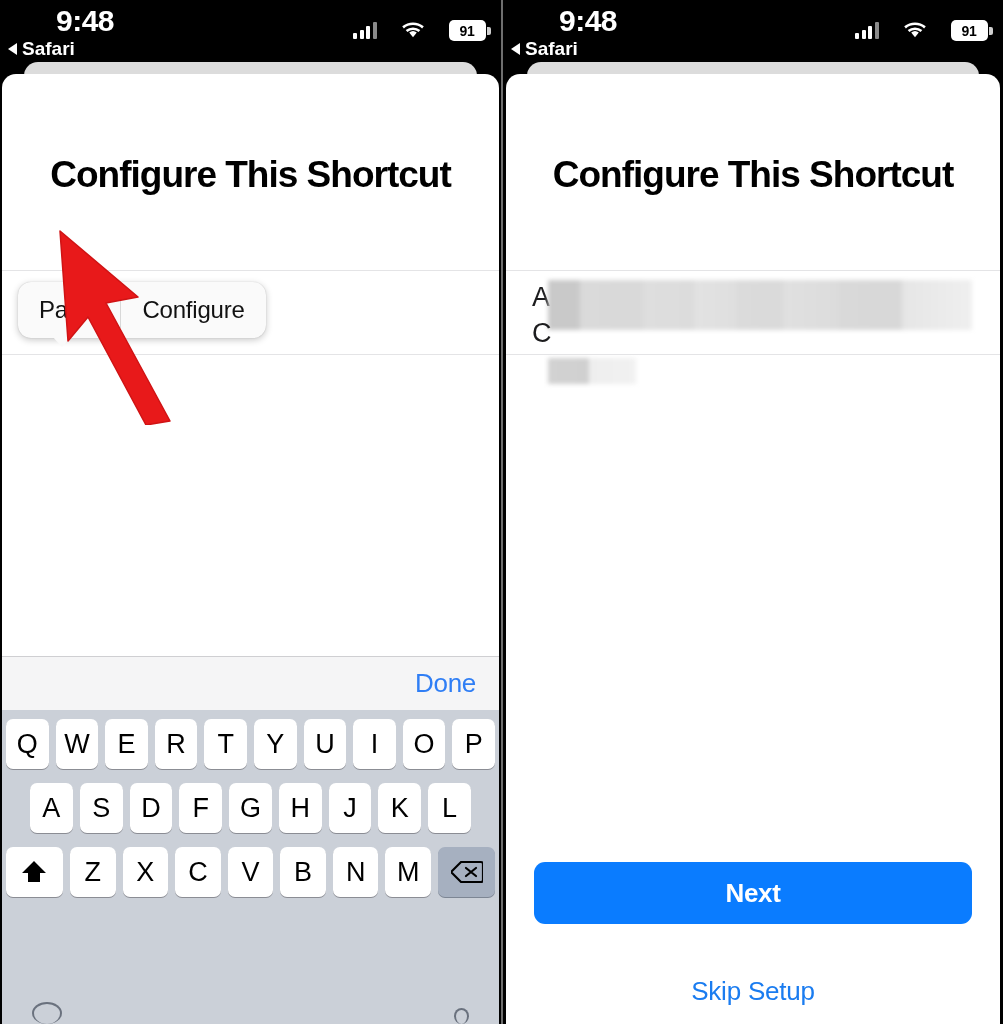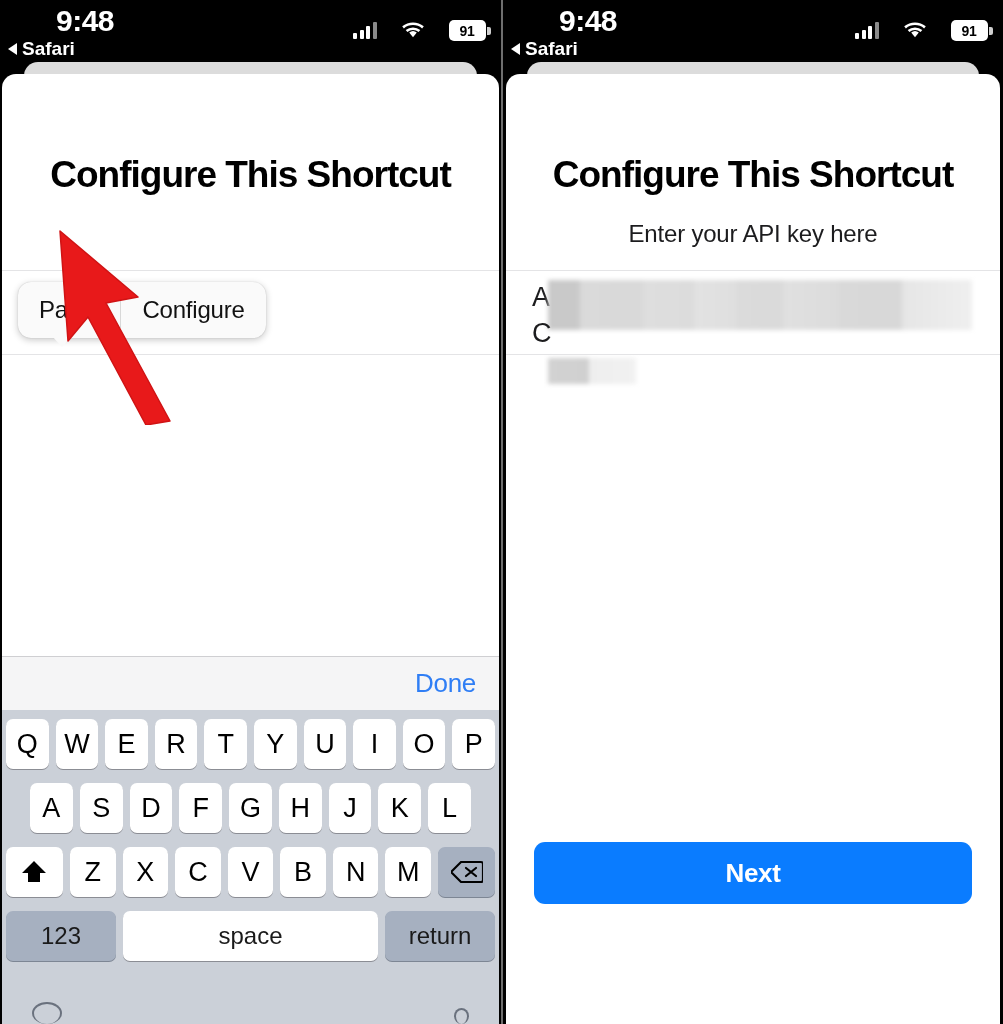--- a/index.html
+++ b/index.html
@@ -255,21 +255,21 @@
   .glyph-small {
     width: 15px; height: 16px;
     border: 2.5px solid #4a5260;
     border-radius: 50%;
     border-bottom: none;
     opacity: 0.75;
   }
 
   
   .next-btn {
-    position: absolute; left: 28px; right: 28px; top: 768px;
+    position: absolute; left: 28px; right: 28px; top: 788px;
     height: 62px;
     background: #0a7cff;
     border-radius: 11px;
     display: flex; align-items: center; justify-content: center;
     color: #fff; font-size: 26px; font-weight: bold;
     letter-spacing: -0.3px;
     border: none;
     font-family: "Liberation Sans", sans-serif;
   }
   .skip-link {
@@ -379,25 +379,20 @@
           <div class="key">B</div>
           <div class="key">N</div>
           <div class="key">M</div>
           <div class="key dark back">
             <svg width="32" height="24" viewBox="0 0 32 24">
               <path d="M10 2 L30 2 a2 2 0 0 1 2 2 L32 20 a2 2 0 0 1 -2 2 L10 22 L0 12 Z" fill="none" stroke="#000" stroke-width="2.2"></path>
               <path d="M15 8 L25 16 M25 8 L15 16" stroke="#000" stroke-width="2.2" stroke-linecap="round"></path>
             </svg>
           </div>
         </div>
-        <div class="kb-row r4">
-          <div class="key dark num">123</div>
-          <div class="key space">space</div>
-          <div class="key dark return">return</div>
-        </div>
         <div class="kb-bottom">
           <span class="glyph-circ"></span>
           <span class="glyph-small"></span>
         </div>
       </div>
     </div>
 
     <div class="arrow arrow-left">
       <svg width="160" height="200" viewBox="0 0 160 200">
         <path d="M18 6 L96 72 L64 78 L128 196 L104 200 L46 92 L26 116 Z" fill="#e8191a" stroke="#d01314" stroke-width="1.5" stroke-linejoin="round"></path>
@@ -433,35 +428,35 @@
           <span class="batt-body">91</span>
           <span class="batt-tip"></span>
         </span>
       </div>
     </div>
 
     <div class="card-back"></div>
 
     <div class="card">
       <div class="page-title">Configure This Shortcut</div>
-      <div class="prompt-text">Enter your API key here</div>
 
       <div class="hr hr-top"></div>
 
       <div class="keyvalue">
         <div class="kv-line">
           <span class="kv-char">A</span>
           <span class="redact-a"></span>
         </div>
         <div class="kv-line">
           <span class="kv-char">C</span>
           <span class="redact-c"></span>
         </div>
       </div>
 
       <div class="hr hr-bottom"></div>
 
       <button class="next-btn">Next</button>
+      <div class="skip-link">Skip Setup</div>
     </div>
 
   </div>
 
 </div>
 
 </body></html>

